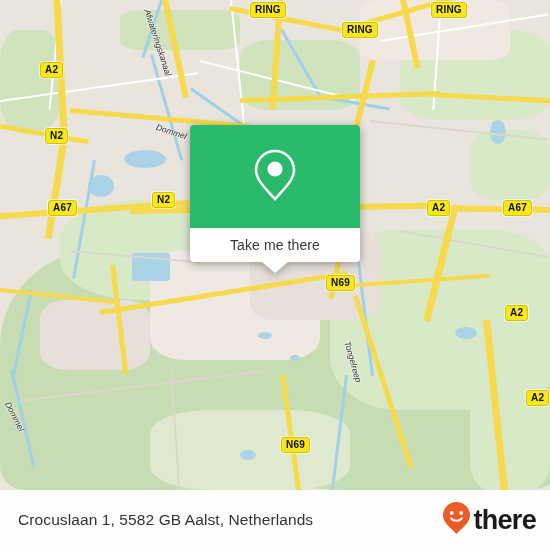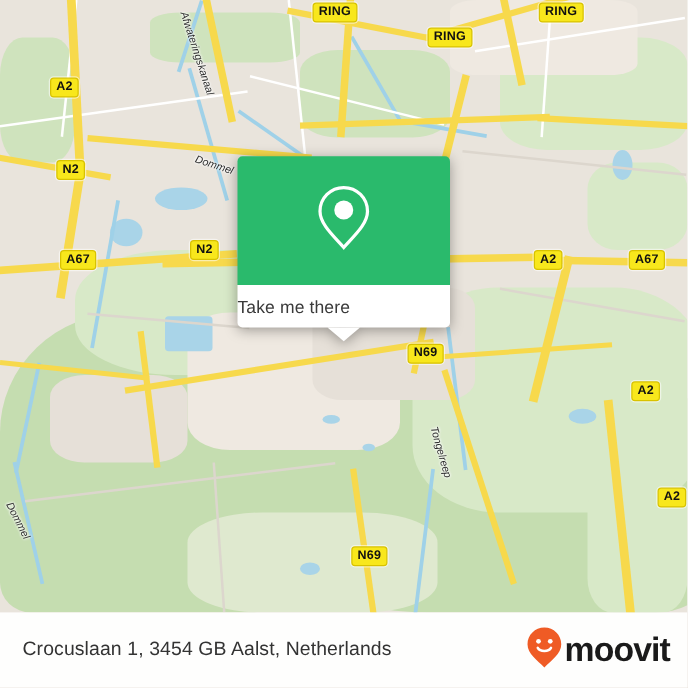--- a/index.html
+++ b/index.html
@@ -43,21 +43,21 @@
   .lbl{position:absolute;color:#2b2b2b;font-size:8.5px;white-space:nowrap;
        text-shadow:0 0 2px #fff,0 0 2px #fff,0 0 3px #fff;font-style:italic;}
 
   
   #card{position:absolute;left:190px;top:125px;width:170px;
         border-radius:4px;overflow:visible;
         filter:drop-shadow(0 2px 5px rgba(0,0,0,.35));}
   #card-head{height:103px;border-radius:4px 4px 0 0;
         display:flex;align-items:center;justify-content:center;}
   #card-foot{height:34px;background:#ffffff;border-radius:0 0 4px 4px;
-        display:flex;align-items:center;justify-content:flex-start;}
+        display:flex;align-items:center;justify-content:center;}
   #card-foot .txt{font-size:14px;color:#3a3a3a;letter-spacing:.1px;}
   #card-tail{position:absolute;left:50%;top:100%;transform:translateX(-50%);
         width:0;height:0;border-left:13px solid transparent;
         border-right:13px solid transparent;border-top:11px solid #ffffff;}
 
   
   #attrib{position:absolute;left:0;top:466px;
      background:rgba(255,255,255,.80);
      font-size:11.5px;color:#2d2d2d;padding:4px 10px 4px 8px;}
 
@@ -202,27 +202,27 @@
         </svg>
       </span>
     </div>
     <div id="card-foot">
       <span class="txt">Take me there</span>
     </div>
     <div id="card-tail"></div>
   </div>
 
   <div id="bottom">
-    <div id="addr">Crocuslaan 1, 3454 GB Aalst, Netherlands</div>
+    <div id="addr">Crocuslaan 1, 5582 GB Aalst, Netherlands</div>
     <div id="logo">
       <span>
         <svg width="29" height="34" viewBox="0 0 29 34" aria-hidden="true">
           <path d="M14.5 1 C7 1 1 7 1 14.3 C1 22 9 27 14.5 33 C20 27 28 22 28 14.3 C28 7 22 1 14.5 1 Z" fill="#ef5b25"></path>
           <circle cx="9.8" cy="12" r="1.9" fill="#ffffff"></circle>
           <circle cx="19.2" cy="12" r="1.9" fill="#ffffff"></circle>
           <path d="M9.2 17.3 C11 20.6 18 20.6 19.8 17.3" stroke="#ffffff" stroke-width="2" fill="none" stroke-linecap="round"></path>
         </svg>
       </span>
-      <span class="word">moovit</span>
+      <span class="word">there</span>
     </div>
   </div>
 
 </div>
 
 </body></html>

